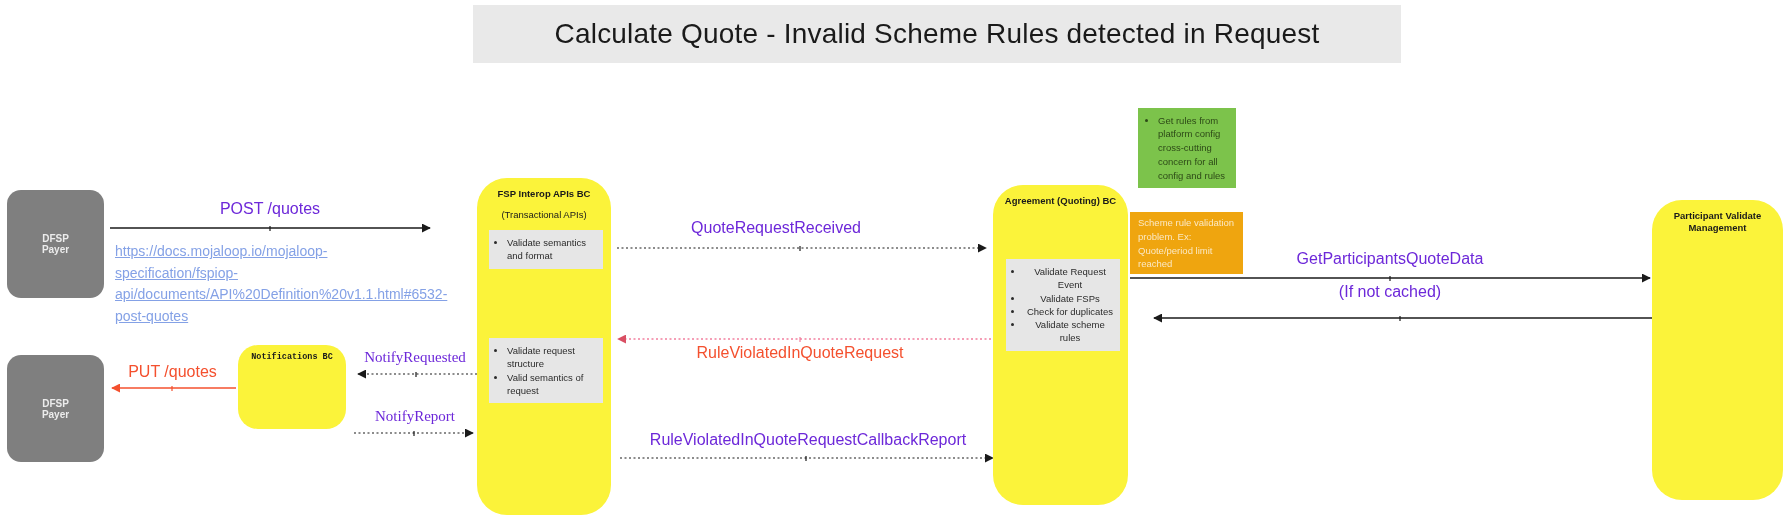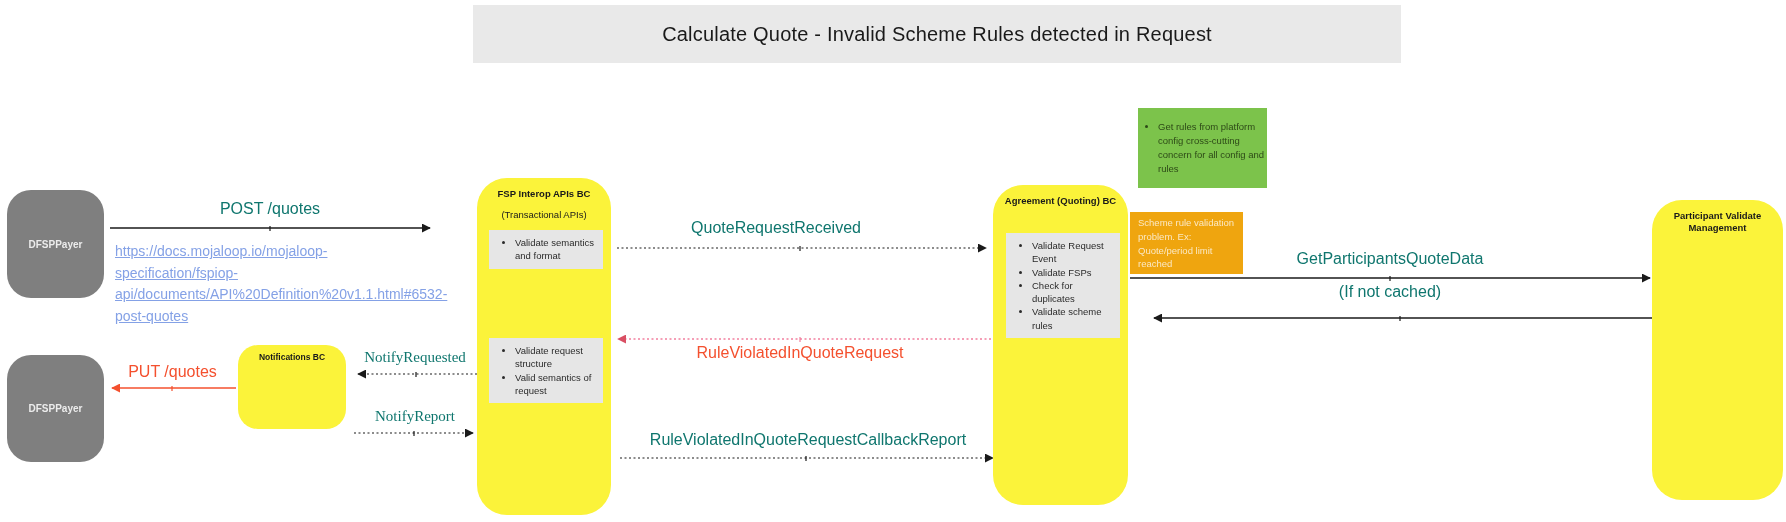--- a/index.html
+++ b/index.html
@@ -4,54 +4,54 @@
 <style>
   html,body{margin:0;padding:0;background:#fff;}
   .canvas{
     position:relative;width:1786px;height:522px;background:#ffffff;
     font-family:"Liberation Sans",sans-serif;overflow:hidden;
   }
   .abs{position:absolute;}
   .title-bar{
     left:473px;top:5px;width:928px;height:58px;background:#e9e9e9;
     display:flex;align-items:center;justify-content:center;
-    font-size:20px;color:#1a1a1a;letter-spacing:.2px;
+    font-size:28px;color:#1a1a1a;letter-spacing:.2px;
   }
   .actor-gray{
-    width:97px;background:#7f7f7f;border-radius:24px;color:#ececec;
-    display:flex;flex-direction:row;align-items:center;justify-content:center;
+    width:97px;background:#7f7f7f;border-radius:14px;color:#ececec;
+    display:flex;flex-direction:column;align-items:center;justify-content:center;
     gap:0;font-size:10px;font-weight:600;
   }
   .dfsp1{left:7px;top:190px;height:108px;}
   .dfsp2{left:7px;top:355px;height:107px;}
   .yellow-box{background:#FBF33A;border-radius:30px;}
   .fsp-box{left:477px;top:178px;width:134px;height:337px;}
   .agreement-box{left:993px;top:185px;width:135px;height:320px;}
   .participant-box{left:1652px;top:200px;width:131px;height:300px;}
   .notifications-box{left:238px;top:345px;width:108px;height:84px;border-radius:20px;}
   .box-title{font-size:9.5px;font-weight:bold;color:#1a1a1a;text-align:center;margin-top:10px;padding:0 8px;line-height:1.3;}
   .box-subtitle{font-size:9.5px;color:#1a1a1a;text-align:center;margin-top:9px;}
   .note-gray{
     position:absolute;background:#e6e6e6;color:#2b2b2b;font-size:9.5px;
     padding:6px 4px 6px 0;line-height:1.4;
   }
-  .note-gray ul,.note-list ul{margin:0;padding-left:26px;}
+  .note-gray ul,.note-list ul{margin:0;padding-left:18px;}
   .note-gray li,.note-list li{margin:0;padding-left:0;}
   .green-box{
-    left:1138px;top:108px;width:129px;height:80px;background:#7CC34B;
+    left:1138px;top:108px;width:98px;height:80px;background:#7CC34B;
     color:#2d4a17;font-size:9.5px;line-height:1.45;display:flex;align-items:center;
   }
   .green-box ul{margin:0;padding-left:20px;}
   .orange-box{
     left:1130px;top:212px;width:113px;height:62px;background:#EFA50F;
     color:rgba(255,255,255,0.75);font-size:9.5px;line-height:1.45;
     padding:4px 8px;box-sizing:border-box;
   }
   .msg-label{
-    position:absolute;text-align:center;font-size:16px;color:#0f766e;white-space:nowrap;
+    position:absolute;text-align:center;font-size:16px;color:#6d28d9;white-space:nowrap;
   }
   .msg-red{color:#f4502e;}
   .msg-small{font-size:15px;font-family:Liberation Serif, serif;}
   .link-text{
     left:115px;top:241px;width:272px;font-size:14px;color:#84a1e6;line-height:1.55;
   }
   .link-text span{text-decoration:underline;display:block;}
   svg.wires{position:absolute;left:0;top:0;width:1786px;height:522px;pointer-events:none;}
 </style>
 </head>
@@ -122,26 +122,26 @@
     </div>
     <div class="note-gray" style="left:12px;top:160px;width:110px;">
       <ul>
         <li>Validate request structure</li>
         <li>Valid semantics of request</li>
       </ul>
     </div>
   </div>
 
   <div class="abs yellow-box notifications-box">
-    <div class="box-title" style="margin-top:7px;font-size:8.5px;">Notifications BC</div>
+    <div class="box-title" style="margin-top:7px;font-size:8.5px;font-family:Liberation Mono, monospace;">Notifications BC</div>
   </div>
 
   <div class="abs yellow-box agreement-box">
     <div class="box-title">Agreement (Quoting) BC</div>
-    <div class="note-gray" style="left:13px;top:48px;width:110px;">
+    <div class="note-gray" style="left:13px;top:74px;width:110px;text-align:center;">
       <ul>
         <li>Validate Request Event</li>
         <li>Validate FSPs</li>
         <li>Check for duplicates</li>
         <li>Validate scheme rules</li>
       </ul>
     </div>
   </div>
 
   <div class="abs yellow-box participant-box">

